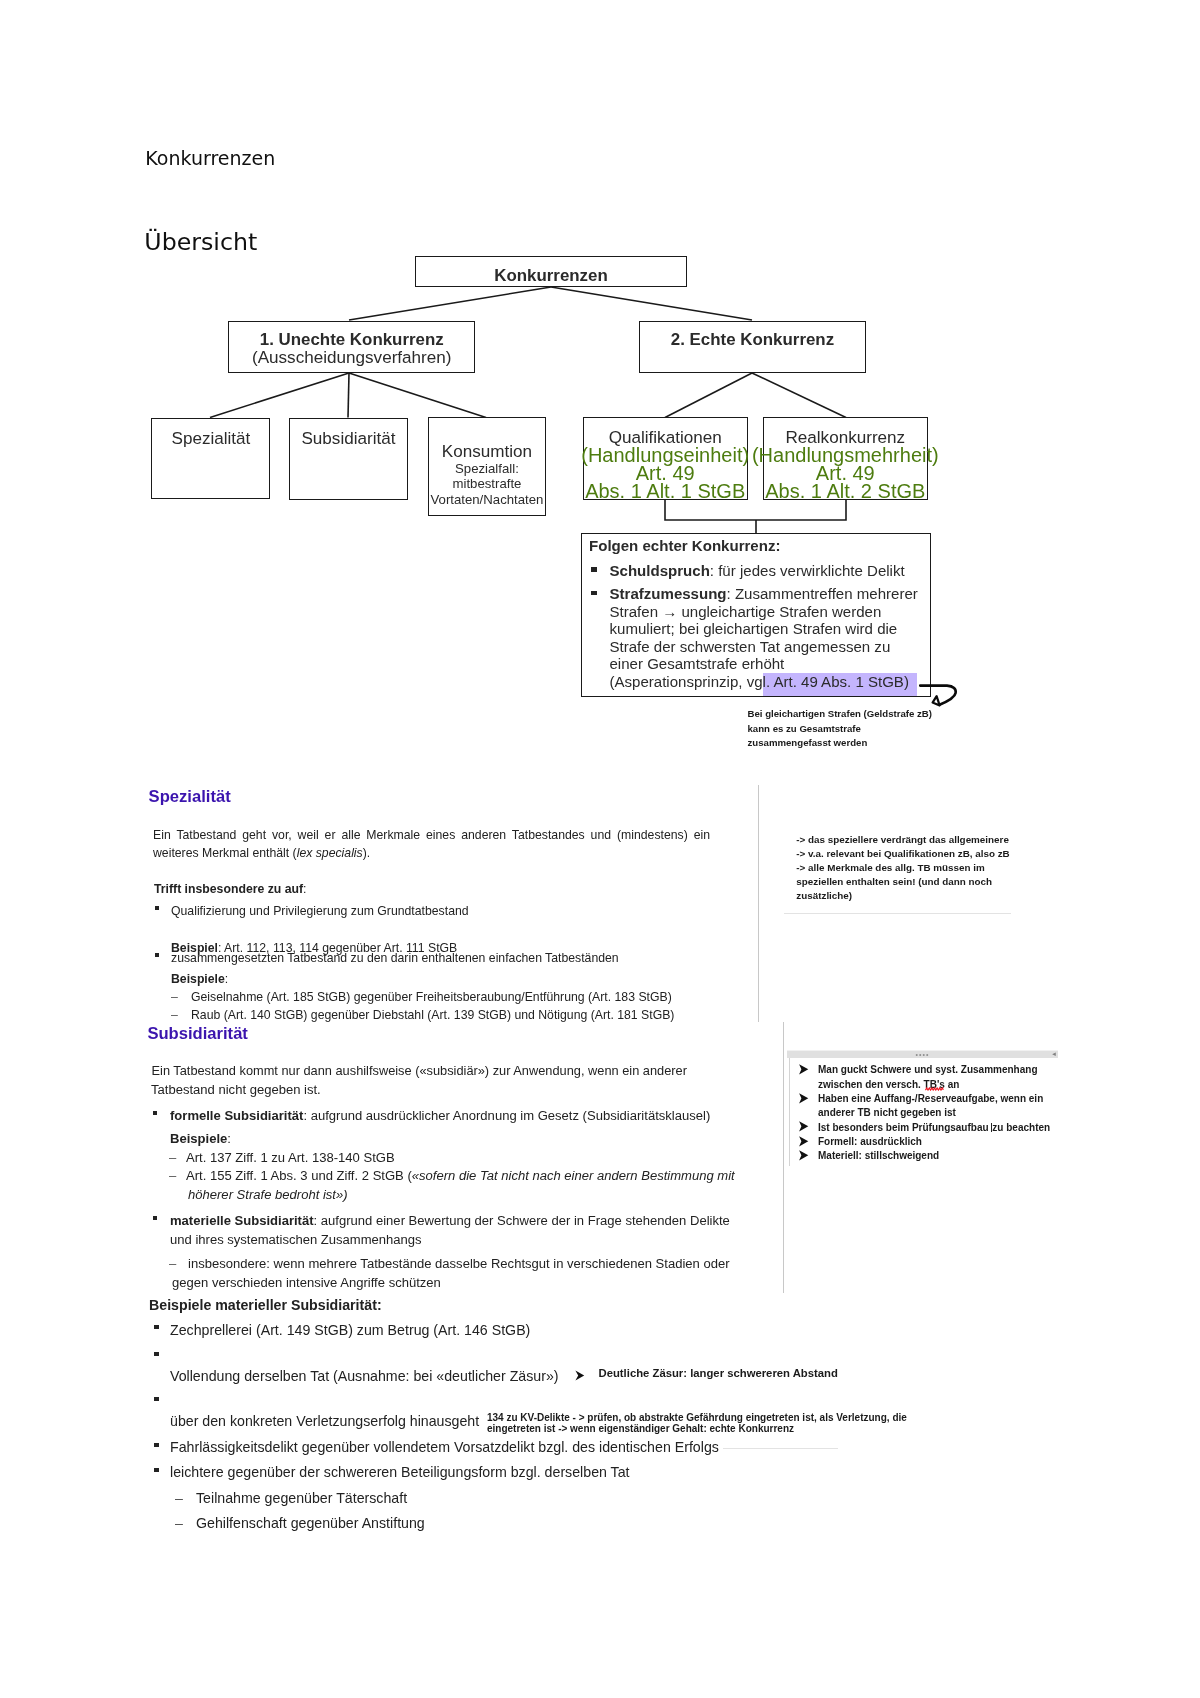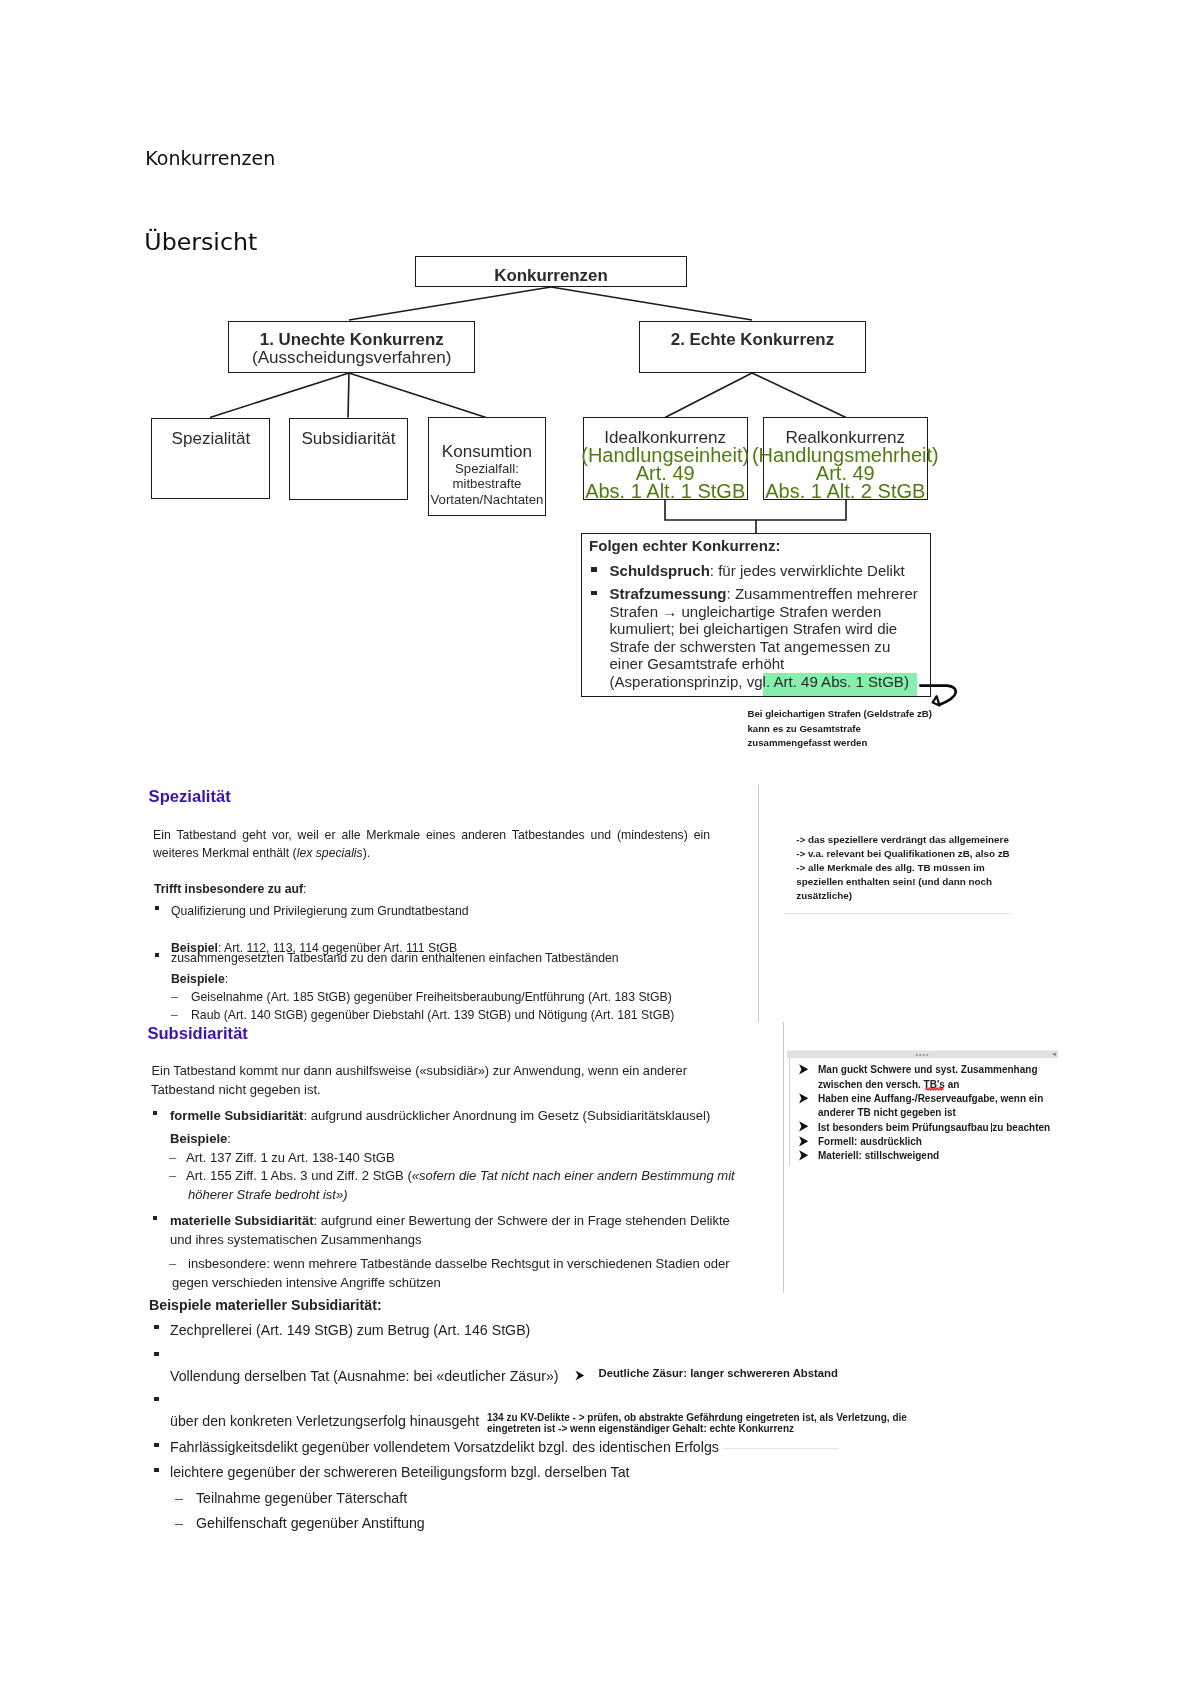--- a/index.html
+++ b/index.html
@@ -21,21 +21,21 @@
   .dbox .t2s{font-size:20px;color:#4d7c0f;line-height:17.9px;}
   .dbox .t3{font-size:13.2px;color:#2b2b2b;line-height:15.3px;}
   .fg{font-size:15.05px;color:#2b2b2b;}
   .fgb{font-weight:bold;}
   .sqbox{width:4.3px;height:4.1px;background:#222;}
   .dsh{color:#555;line-height:18px;font-size:inherit;}
   .s1.dsh{font-size:12.25px;} .s2.dsh{font-size:13.05px;} .s3.dsh{font-size:14.2px;}
   .arw{width:10px;height:11px;}
   .sqg{width:19px;height:4px;}
   .caret{display:inline-block;width:1px;height:9px;background:#222;vertical-align:-1px;}
-  .hl{background:#86efac;padding:0 8px 6px 0;}
+  .hl{background:#c4b5fd;padding:0 8px 6px 0;}
   .bt{white-space:nowrap;}
   
   .h2{font-size:16.6px;font-weight:bold;color:#3B14AE;line-height:17px;}
   .bt{font-size:12.6px;color:#222;line-height:18px;}
   .s1 .bt,.s1.bt{font-size:12.25px;}
   .s2 .bt,.s2.bt{font-size:13.05px;}
   .s3 .bt,.s3.bt{font-size:14.2px;}
   .bold{font-weight:bold;text-align:right;}
   .ital{font-style:italic;}
   
@@ -89,21 +89,21 @@
     </div>
 
     <div class="dbox" style="left:427.9px;top:417.2px;width:118.1px;height:99px;padding-top:25px;">
       <div class="t2">Konsumtion</div>
       <div class="t3">Spezialfall:</div>
       <div class="t3">mitbestrafte</div>
       <div class="t3">Vortaten/Nachtaten</div>
     </div>
 
     <div class="dbox" style="left:582.7px;top:417.4px;width:165px;height:82.5px;padding-top:11px;">
-      <div class="t2">Idealkonkurrenz</div>
+      <div class="t2">Qualifikationen</div>
       <div class="t2s">(Handlungseinheit)</div>
       <div class="t2s">Art. 49</div>
       <div class="t2s">Abs. 1 Alt. 1 StGB</div>
     </div>
 
     <div class="dbox" style="left:762.8px;top:417.4px;width:165px;height:82.5px;padding-top:11px;">
       <div class="t2">Realkonkurrenz</div>
       <div class="t2s">(Handlungsmehrheit)</div>
       <div class="t2s">Art. 49</div>
       <div class="t2s">Abs. 1 Alt. 2 StGB</div>

